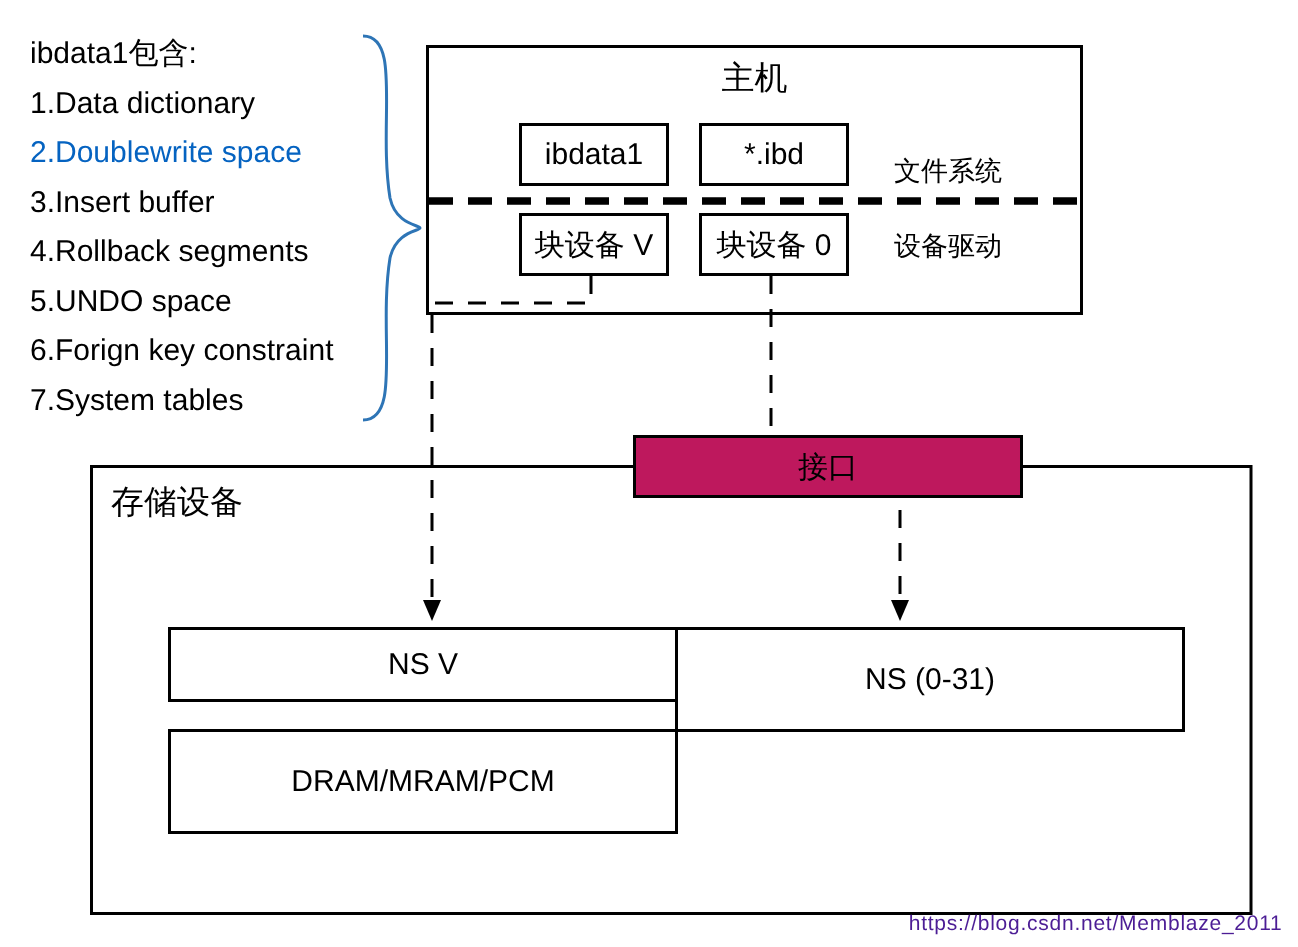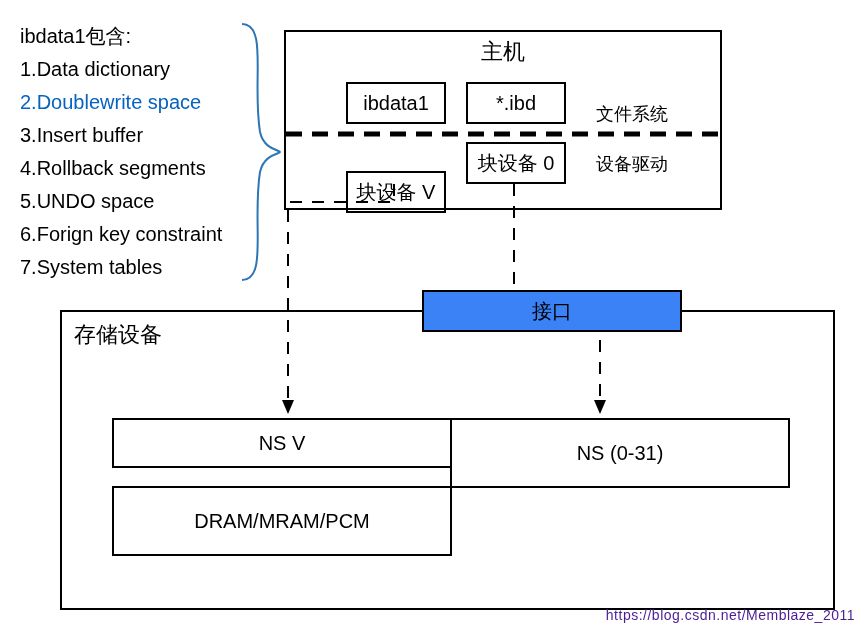--- a/index.html
+++ b/index.html
@@ -47,21 +47,21 @@
   <path d="M 4 2 C 30 2 14 60 22 110 C 26 128 42 128 42 130 C 42 132 26 132 22 150 C 14 200 30 258 4 258" fill="none" stroke="#2e75b6" stroke-width="2"></path>
 </svg>
 
 <div class="abs box" style="left:284px; top:30px; width:438px; height:180px;">
   <div class="abs center" style="left:0; top:6px; width:100%; height:28px; font-size:22px;">主机</div>
 
   <div class="abs box center" style="left:60px; top:50px; width:100px; height:42px;">
     <span>ibdata1</span>
   </div>
 
-  <div class="abs box center" style="left:60px; top:110px; width:100px; height:42px;margin-top:29px;">
+  <div class="abs box center" style="left:60px; top:110px; width:100px; height:42px;">
     <span>块设备 V</span>
   </div>
 
   <div class="abs box center" style="left:180px; top:50px; width:100px; height:42px;">
     <span>*.ibd</span>
   </div>
 
   <div class="abs box center" style="left:180px; top:110px; width:100px; height:42px;">
     <span>块设备 0</span>
   </div>
@@ -79,21 +79,21 @@
   <path d="M 394 184 L 394 202 L 288 202 L 288 404" fill="none" stroke="#000" stroke-width="2" stroke-dasharray="12 10"></path>
   <polygon points="288,414 282,400 294,400" fill="#000"></polygon>
 
   <path d="M 514 184 L 514 330 L 600 330 L 600 404" fill="none" stroke="#000" stroke-width="2" stroke-dasharray="12 10"></path>
   <polygon points="600,414 594,400 606,400" fill="#000"></polygon>
 </svg>
 
 <div class="abs box" style="left:60px; top:310px; width:775px; height:300px;">
   <div class="abs" style="left:12px; top:8px; font-size:22px;">存储设备</div>
 
-  <div class="abs box center" style="left:360px; top:-22px; width:260px; height:42px; background:#3b82f6;">
+  <div class="abs box center" style="left:360px; top:-22px; width:260px; height:42px; background:#be185d;">
     <span>接口</span>
   </div>
 
   <div class="abs box center" style="left:50px; top:106px; width:340px; height:50px;">
     <span>NS V</span>
   </div>
 
   <div class="abs box center" style="left:50px; top:174px; width:340px; height:70px;">
     <span>DRAM/MRAM/PCM</span>
   </div>

